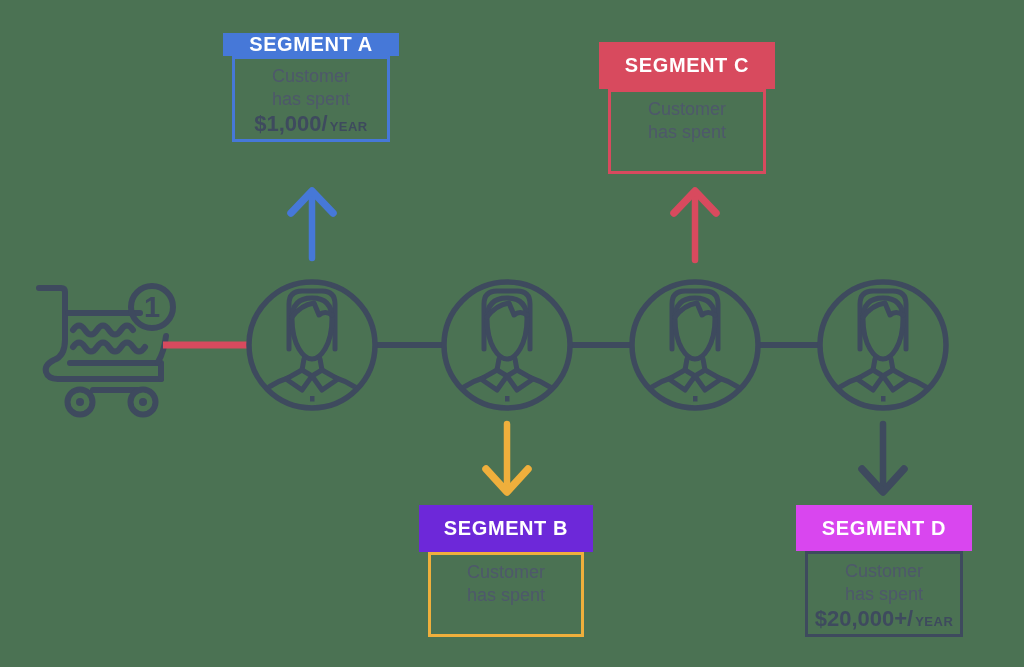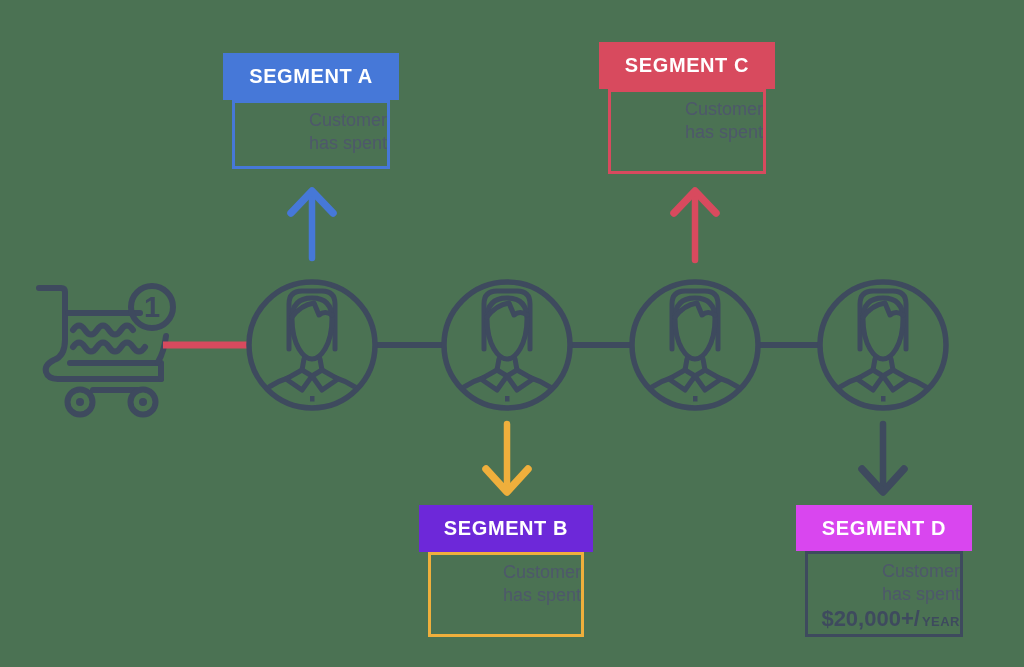--- a/index.html
+++ b/index.html
@@ -1,26 +1,26 @@
 <!DOCTYPE html>
 <html><head>
 <meta charset="utf-8">
 <style>
   html,body{margin:0;padding:0;}
   body{font-family:"Liberation Sans","DejaVu Sans",sans-serif;}
   .stage{position:relative;width:1024px;height:667px;overflow:hidden;}
   .diagram-svg{position:absolute;left:0;top:0;}
   .segment{position:absolute;display:flex;flex-direction:column;box-sizing:border-box;}
-  .seg-a{left:223px;top:53px;width:176px;height:116px;}
+  .seg-a{left:223px;top:33px;width:176px;height:104px;}
   .seg-c{left:599px;top:42px;width:176px;height:132px;}
   .seg-b{left:419px;top:505px;width:174px;height:132px;}
   .seg-d{left:796px;top:505px;width:176px;height:132px;}
   .seg-header{height:47px;display:flex;align-items:center;justify-content:center;
     color:#ffffff;font-size:20px;font-weight:700;letter-spacing:0.6px;}
-  .seg-body{flex:1;margin:0 9px;border:3px solid #999;text-align:right;
+  .seg-body{flex:1;margin:0 9px;border:3px solid #999;text-align:center;
     padding-top:6px;box-sizing:border-box;}
   .desc{font-size:18px;line-height:23px;color:#4e586b;}
   .amount-row{margin-top:1px;color:#3e4a5e;font-weight:700;font-size:22px;line-height:24px;}
   .per{font-size:13px;margin-left:2px;letter-spacing:0.5px;}
   svg text{font-family:"Liberation Sans","DejaVu Sans",sans-serif;}
 </style>
 </head>
 <body>
 
 <div class="stage" style="background-color: rgb(75, 114, 83);">
@@ -94,20 +94,21 @@
       <path d="M883,424 V490" stroke-width="6.5"></path>
       <path d="M862,469 L883,492 L904,469" stroke-width="7.5"></path>
     </g>
   </svg>
 
   <div class="segment seg-a">
     <div class="seg-header" style="background-color: rgb(70, 120, 216);">SEGMENT A</div>
     <div class="seg-body" style="border-color: rgb(70, 120, 216);">
       <div class="desc">Customer</div>
       <div class="desc">has spent</div>
+      <div class="amount-row"><span>$1,000/</span><span class="per">YEAR</span></div>
     </div>
   </div>
 
   <div class="segment seg-c">
     <div class="seg-header" style="background-color: rgb(216, 74, 94);">SEGMENT C</div>
     <div class="seg-body" style="border-color: rgb(216, 74, 94);">
       <div class="desc">Customer</div>
       <div class="desc">has spent</div>
     </div>
   </div>

